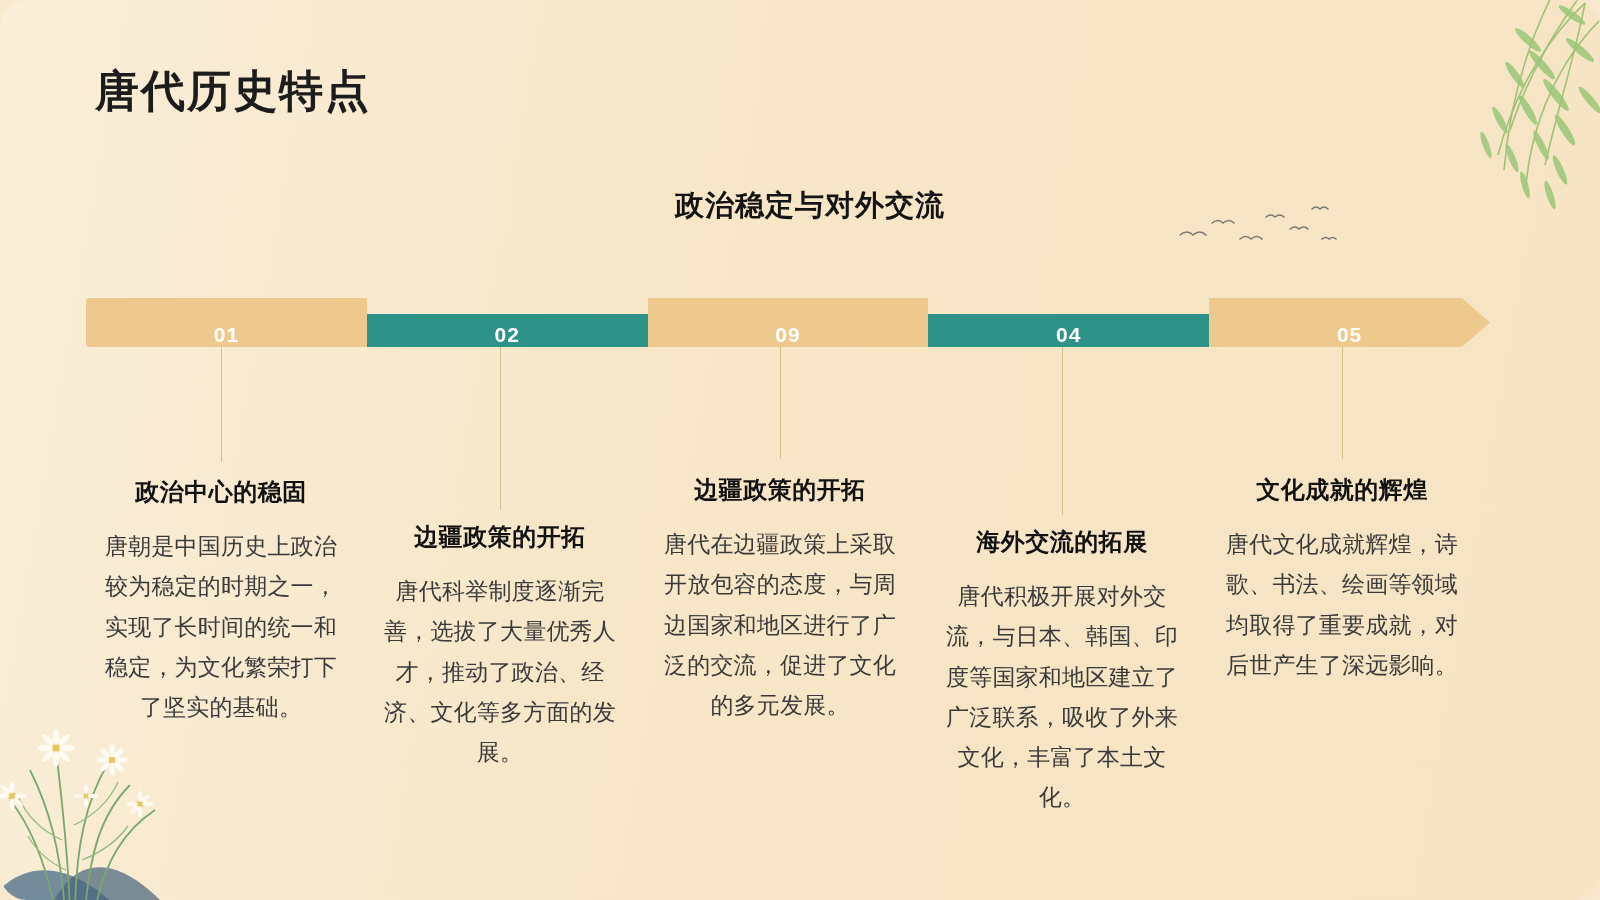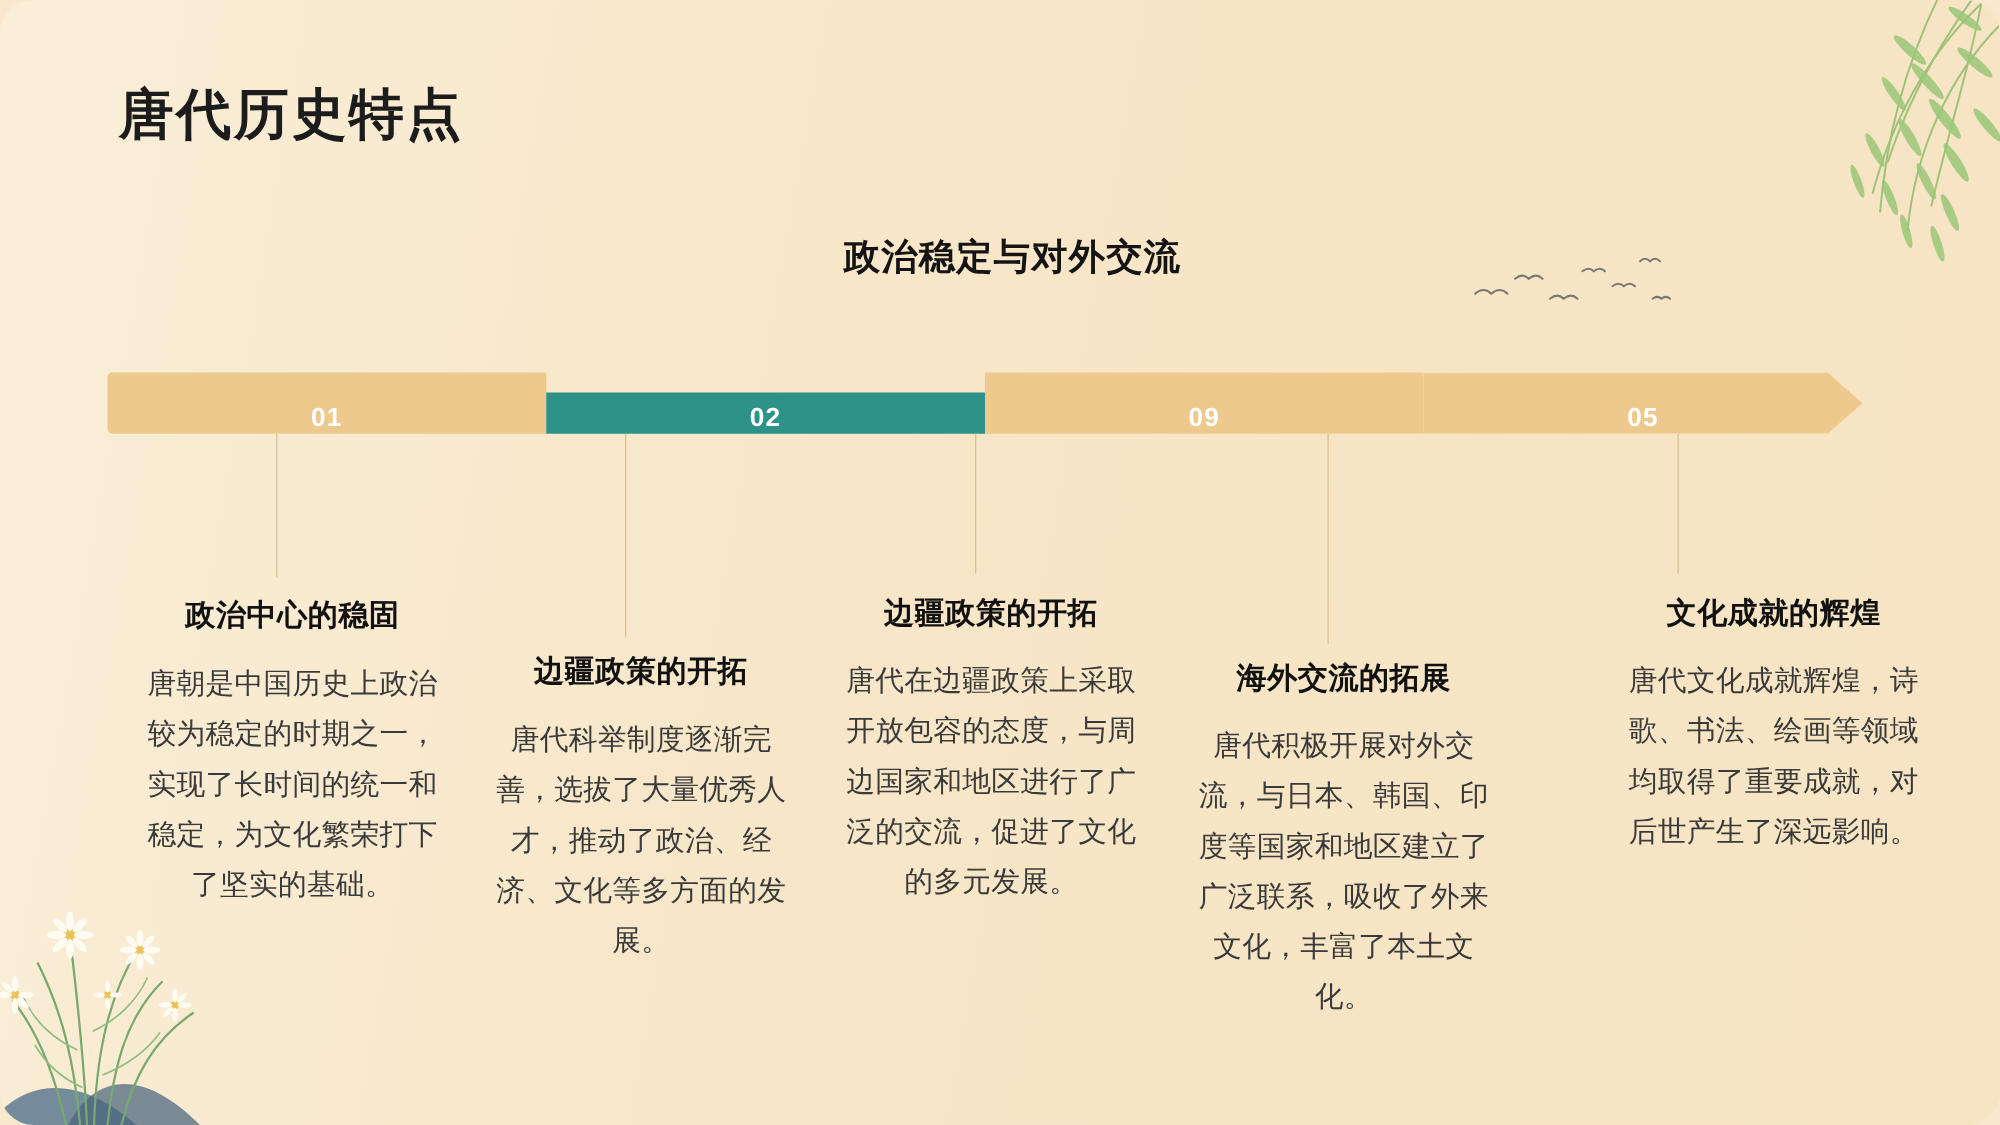--- a/index.html
+++ b/index.html
@@ -106,21 +106,20 @@
     position: absolute;
     width: 1px;
     background: #d8c08b;
   }
 
   
   .item {
     position: absolute;
     width: 244px;
     text-align: center;
-    margin-left: 13px;
   }
   .item-title {
     font-size: 24px;
     font-weight: bold;
     color: #111111;
     margin-bottom: 18px;
     letter-spacing: 0.5px;
   }
   .item-desc {
     font-size: 23px;
@@ -258,20 +257,23 @@
   <div class="banner">
     <div class="banner-seg light">
       <span>01</span>
     </div>
     <div class="banner-seg dark">
       <span>02</span>
     </div>
     <div class="banner-seg light">
       <span>09</span>
     </div>
+    <div class="banner-seg dark">
+      <span>04</span>
+    </div>
     <div class="banner-seg light">
       <span>05</span>
     </div>
   </div>
 
   <div class="connector" style="left:221px; top:347px; height:115px;"></div>
   <div class="connector" style="left:500px; top:347px; height:163px;"></div>
   <div class="connector" style="left:780px; top:347px; height:112px;"></div>
   <div class="connector" style="left:1062px; top:347px; height:168px;"></div>
   <div class="connector" style="left:1342px; top:347px; height:112px;"></div>
@@ -289,18 +291,18 @@
   <div class="item" style="left:658px; top:474px;">
     <div class="item-title">边疆政策的开拓</div>
     <div class="item-desc">唐代在边疆政策上采取开放包容的态度，与周边国家和地区进行了广泛的交流，促进了文化的多元发展。</div>
   </div>
 
   <div class="item" style="left:940px; top:526px;">
     <div class="item-title">海外交流的拓展</div>
     <div class="item-desc">唐代积极开展对外交流，与日本、韩国、印度等国家和地区建立了广泛联系，吸收了外来文化，丰富了本土文化。</div>
   </div>
 
-  <div class="item" style="left:1284px; top:474px;">
+  <div class="item" style="left:1220px; top:474px;">
     <div class="item-title">文化成就的辉煌</div>
     <div class="item-desc">唐代文化成就辉煌，诗歌、书法、绘画等领域均取得了重要成就，对后世产生了深远影响。</div>
   </div>
 
 </div>
 
 </body></html>

